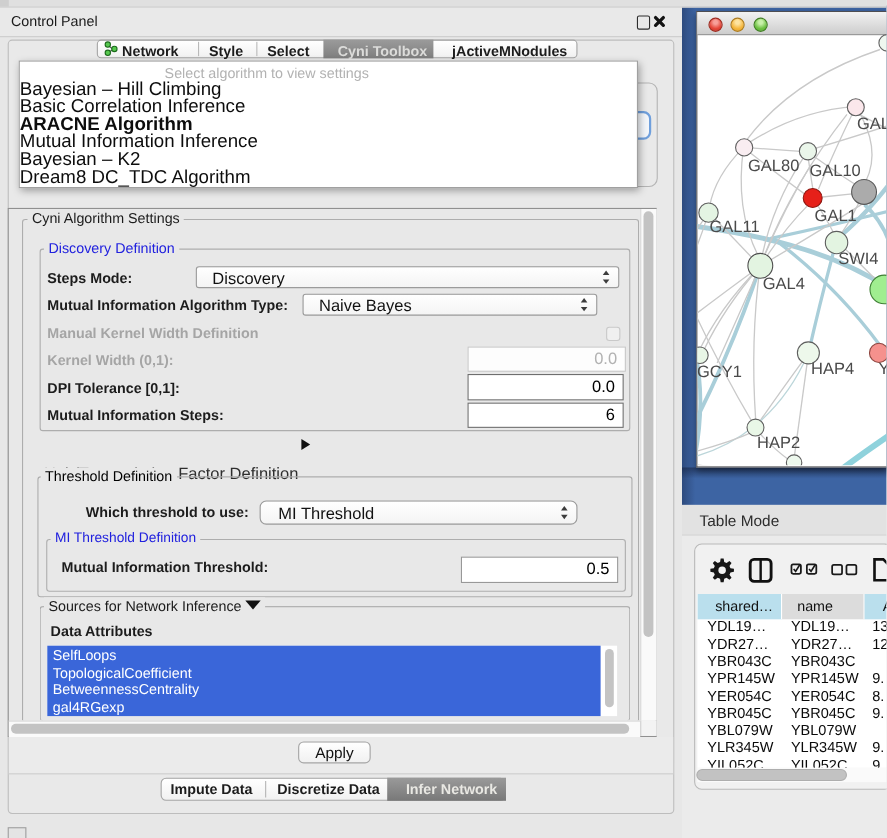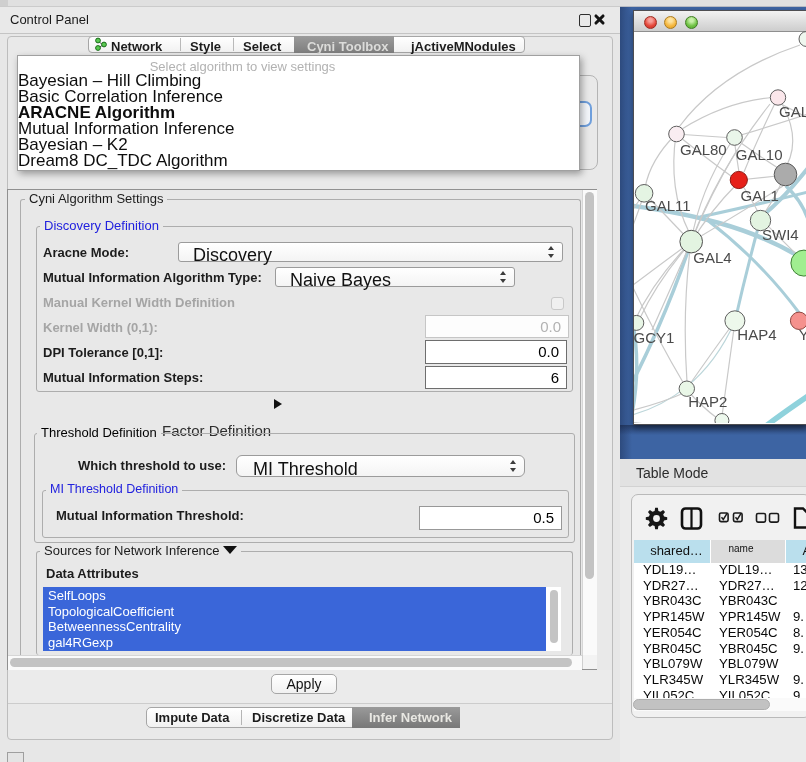--- a/index.html
+++ b/index.html
@@ -1,19 +1,19 @@
 <!DOCTYPE html>
 <html><head><meta charset="utf-8"><style>
 html,body{margin:0;padding:0}
 body{width:806px;height:762px;overflow:hidden;position:relative;background:#ececec;font-family:"Liberation Sans",sans-serif;-webkit-font-smoothing:antialiased}
 .a{position:absolute}
 .bl{font-weight:bold;font-size:13px;color:#1c1c1c;white-space:nowrap}
 .gray{color:#a5a5a5}
 .combo{background:linear-gradient(#ffffff,#f4f4f4);border:1px solid #9b9b9b;border-radius:3px;box-sizing:border-box}
-.combo .tx{position:absolute;left:14px;top:2px;font-size:18px;color:#111;white-space:nowrap}
+.combo .tx{position:absolute;left:14px;top:2px;font-size:15px;color:#111;white-space:nowrap}
 .spin{position:absolute;right:7px;top:50%;margin-top:-6px;width:7px;height:12px}
 .spin:before,.spin:after{content:"";position:absolute;left:0;border-left:3.5px solid transparent;border-right:3.5px solid transparent}
 .spin:before{top:0;border-bottom:4.5px solid #3c3c3c}
 .spin:after{bottom:0;border-top:4.5px solid #3c3c3c}
 .inp{background:#fff;box-sizing:border-box;font-size:15px;color:#000;text-align:right;padding-right:7px;line-height:22px}
 .grp{border:1px solid #adadad;border-radius:3px;box-sizing:border-box}
 .gcap{position:absolute;top:-8px;background:#e8e8e8;padding:0 4px;font-size:13px;white-space:nowrap}
 .seg{box-sizing:border-box;border:1px solid #a6a6a6;border-radius:5px;background:linear-gradient(#ffffff,#f1f1f1)}
 .segd{background:linear-gradient(#9a9a9a,#787878);color:#e9e8e3}
 .tri-r{display:inline-block;width:0;height:0;border-top:5.5px solid transparent;border-bottom:5.5px solid transparent;border-left:8.5px solid #111}
@@ -61,27 +61,27 @@
 
 <div class="a" style="left:8px;top:655px;width:574px;height:14px;background:#fafafa;border-top:1px solid #d6d6d6"></div>
 <div class="a" style="left:10px;top:657.5px;width:562px;height:9.5px;background:#c3c3c3;border-radius:5px"></div>
 <div class="a" style="left:582px;top:655px;width:14px;height:14px;background:#f3f3f3;border-left:1px solid #cfcfcf"></div>
 
 <div class="a grp" style="left:20px;top:199px;width:561px;height:456px;border-bottom:none;border-radius:3px 3px 0 0"></div>
 <div class="a gcap" style="left:25px;top:191px;color:#1c1c1c">Cyni Algorithm Settings</div>
 
 <div class="a grp" style="left:36px;top:226px;width:537px;height:166px"></div>
 <div class="a gcap" style="left:40px;top:218px;color:#2121de">Discovery Definition</div>
-<div class="a bl" style="left:43px;top:245px">Aracne Mode:</div>
+<div class="a bl" style="left:43px;top:245px">Steps Mode:</div>
 <div class="a combo" style="left:178px;top:242px;width:385px;height:20px">
     <span class="tx">Discovery</span>
     <span class="spin"></span>
   </div>
 <div class="a bl" style="left:43px;top:270px">Mutual Information Algorithm Type:</div>
-<div class="a combo" style="left:275px;top:267px;width:240px;height:20px">
+<div class="a combo" style="left:275px;top:267px;width:268px;height:20px">
     <span class="tx">Naive Bayes</span>
     <span class="spin"></span>
   </div>
 <div class="a bl gray" style="left:43px;top:295px">Manual Kernel Width Definition</div>
 <div class="a" style="left:551px;top:297px;width:13px;height:13px;background:#f0f0f0;border:1px solid #c9c9c9;border-radius:3px;box-sizing:border-box"></div>
 <div class="a bl gray" style="left:43px;top:320px">Kernel Width (0,1):</div>
 <div class="a inp" style="left:425px;top:315px;width:144px;height:23px;border:1px solid #c6c6c6;background:#fdfdfd;color:#b2b2b2">0.0</div>
 <div class="a bl" style="left:43px;top:345px">DPI Tolerance [0,1]:</div>
 <div class="a inp" style="left:425px;top:340px;width:142px;height:24px;border:1.5px solid #6e6e6e">0.0</div>
 <div class="a bl" style="left:43px;top:370px">Mutual Information Steps:</div>
@@ -233,21 +233,21 @@
 <path d="M90.5,10.3 L92.3,12.4 L96.2,6.2" stroke-width="1.5"></path>
 </g>
 <path d="M150,1.5 h8 l5,5 v14 h-13 z" fill="none" stroke="#111" stroke-width="2.4"></path>
 </svg>
 
 <div class="a" style="left:633.5px;top:540px;width:172.5px;height:158px;overflow:hidden;background:#fff">
  <div class="a" style="left:0;top:0;width:76px;height:23px;background:#badfed;border-right:1.5px solid #fff"></div>
  <div class="a" style="left:77.5px;top:0;width:73.5px;height:23px;background:#dcdcdc;border-right:1.5px solid #fff"></div>
  <div class="a" style="left:152.5px;top:0;width:22px;height:23px;background:#badfed"></div>
  <div class="a" style="left:8px;top:3px;width:70px;text-align:center;font-size:13px;color:#111">shared…</div>
- <div class="a" style="left:77px;top:3px;width:61px;text-align:center;font-size:10px;color:#111">name</div>
+ <div class="a" style="left:77px;top:3px;width:61px;text-align:center;font-size:13px;color:#111">name</div>
  <div class="a" style="left:169px;top:3px;font-size:13px;color:#111">A</div>
  <div class="a" style="left:9.5px;top:22px;font-size:13.2px;line-height:15.7px;color:#0a0a0a;white-space:nowrap">YDL19…<br>YDR27…<br>YBR043C<br>YPR145W<br>YER054C<br>YBR045C<br>YBL079W<br>YLR345W<br>YIL052C</div>
  <div class="a" style="left:85.5px;top:22px;font-size:13.2px;line-height:15.7px;color:#0a0a0a;white-space:nowrap">YDL19…<br>YDR27…<br>YBR043C<br>YPR145W<br>YER054C<br>YBR045C<br>YBL079W<br>YLR345W<br>YIL052C</div>
  <div class="a" style="left:159.5px;top:22px;font-size:13.2px;line-height:15.7px;color:#0a0a0a;white-space:nowrap">13…<br>12…<br><br>9.<br>8.<br>9.<br><br>9.<br>9.</div>
 </div>
 <div class="a" style="left:633.5px;top:698px;width:172.5px;height:13px;background:#fafafa"></div>
 <div class="a" style="left:633px;top:699px;width:137px;height:11px;background:#c2c2c2;border:1px solid #aeaeae;border-radius:5.5px;box-sizing:border-box"></div>
 
 <div class="a" style="left:17px;top:55px;width:563px;height:116px;background:#fff;border:1px solid #a0a0a0;box-sizing:border-box;box-shadow:2px 3px 7px rgba(0,0,0,0.35)"></div>
 <div class="a" style="left:17px;top:59px;width:451px;text-align:center;font-size:13px;color:#b2b2b2">Select algorithm to view settings</div>

